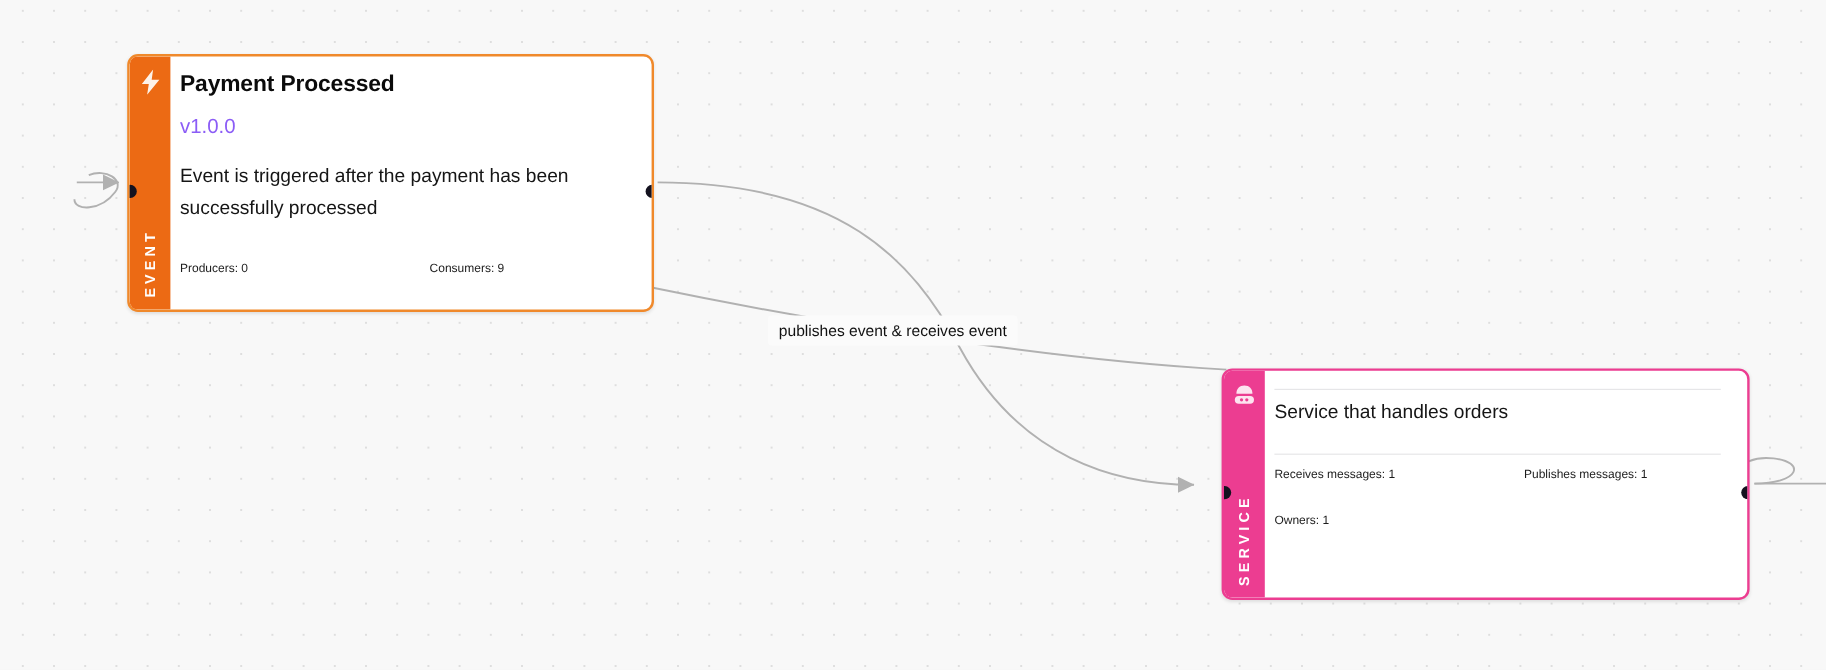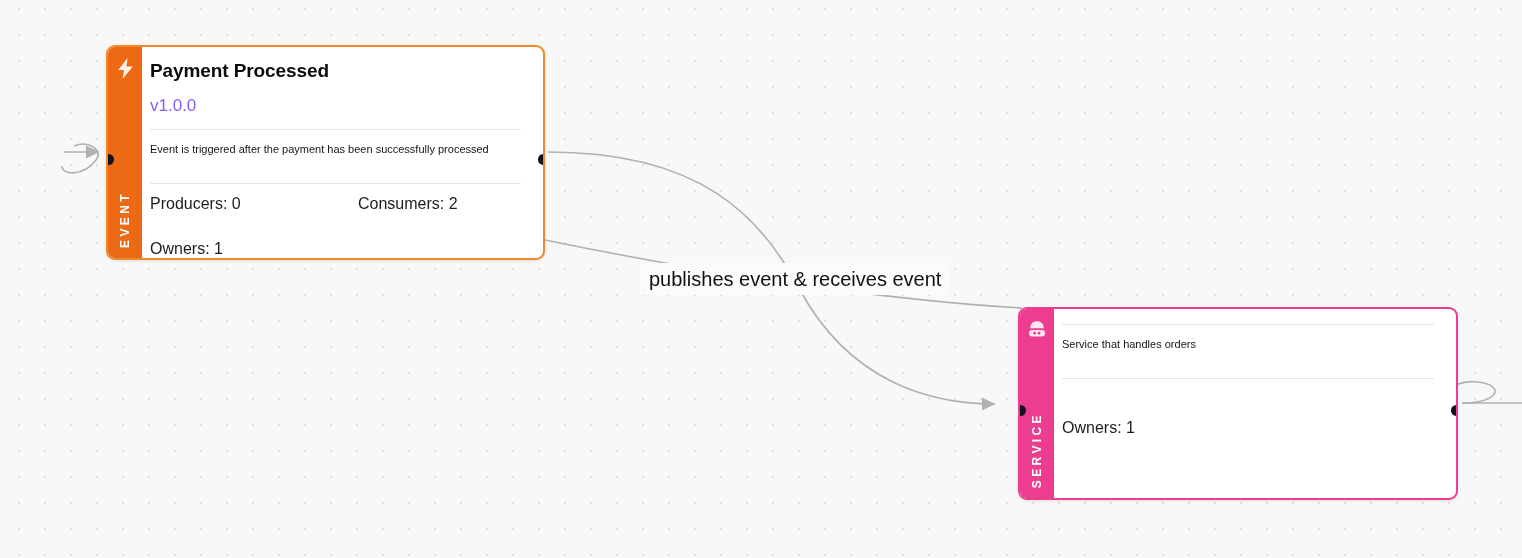--- a/index.html
+++ b/index.html
@@ -111,29 +111,29 @@
     margin-top: 17px;
   }
 
   .divider {
     height: 1px;
     background: #e6e6e8;
     margin-top: 15px;
   }
 
   .node-desc {
-    font-size: 11px;
+    font-size: 16px;
     color: #151515;
     line-height: 26px;
     margin-top: 6px;
     margin-bottom: 6px;
   }
 
   .stats {
-    font-size: 16px;
+    font-size: 10px;
     color: #1c1c1c;
     line-height: 1;
     padding-top: 12px;
   }
   .stats-row {
     display: flex;
     margin-bottom: 15px;
   }
   .stats-row:last-child { margin-bottom: 0; margin-top: 29px; }
   .stat-left  { width: 208px; flex: 0 0 208px; }
@@ -150,21 +150,21 @@
     margin-top: -5.5px;
   }
   .handle.left  { left: -5.5px; }
   .handle.right { right: -5.5px; }
 
   
   .edge-label {
     position: absolute;
     background: #fbfbfb;
     color: #111111;
-    font-size: 20px;
+    font-size: 13px;
     line-height: 1;
     padding: 6px 9px;
     border-radius: 3px;
     white-space: nowrap;
   }
 </style>
 </head>
 <body>
 
 <div id="canvas">
@@ -200,21 +200,21 @@
 
     <div class="node-body">
       <div class="node-title">Payment Processed</div>
       <div class="node-version">v1.0.0</div>
       <div class="divider"></div>
       <div class="node-desc">Event is triggered after the payment has been successfully processed</div>
       <div class="divider"></div>
       <div class="stats">
         <div class="stats-row">
           <span class="stat-left">Producers: 0</span>
-          <span class="stat-right">Consumers: 2</span>
+          <span class="stat-right">Consumers: 9</span>
         </div>
         <div class="stats-row">
           <span class="stat-left">Owners: 1</span>
           <span class="stat-right"></span>
         </div>
       </div>
     </div>
 
     <span class="handle left" style="top:107px; margin-top:0;"></span>
     <span class="handle right" style="top:107px; margin-top:0;"></span>
@@ -233,20 +233,24 @@
       </span>
       <span class="rail-label">SERVICE</span>
     </div>
 
     <div class="node-body">
       <div class="divider"></div>
       <div class="node-desc">Service that handles orders</div>
       <div class="divider"></div>
       <div class="stats">
         <div class="stats-row">
+          <span class="stat-left">Receives messages: 1</span>
+          <span class="stat-right">Publishes messages: 1</span>
+        </div>
+        <div class="stats-row">
           <span class="stat-left">Owners: 1</span>
           <span class="stat-right"></span>
         </div>
       </div>
     </div>
 
     <span class="handle left" style="top:96px; margin-top:0;"></span>
     <span class="handle right" style="top:96px; margin-top:0;"></span>
   </div>
 

